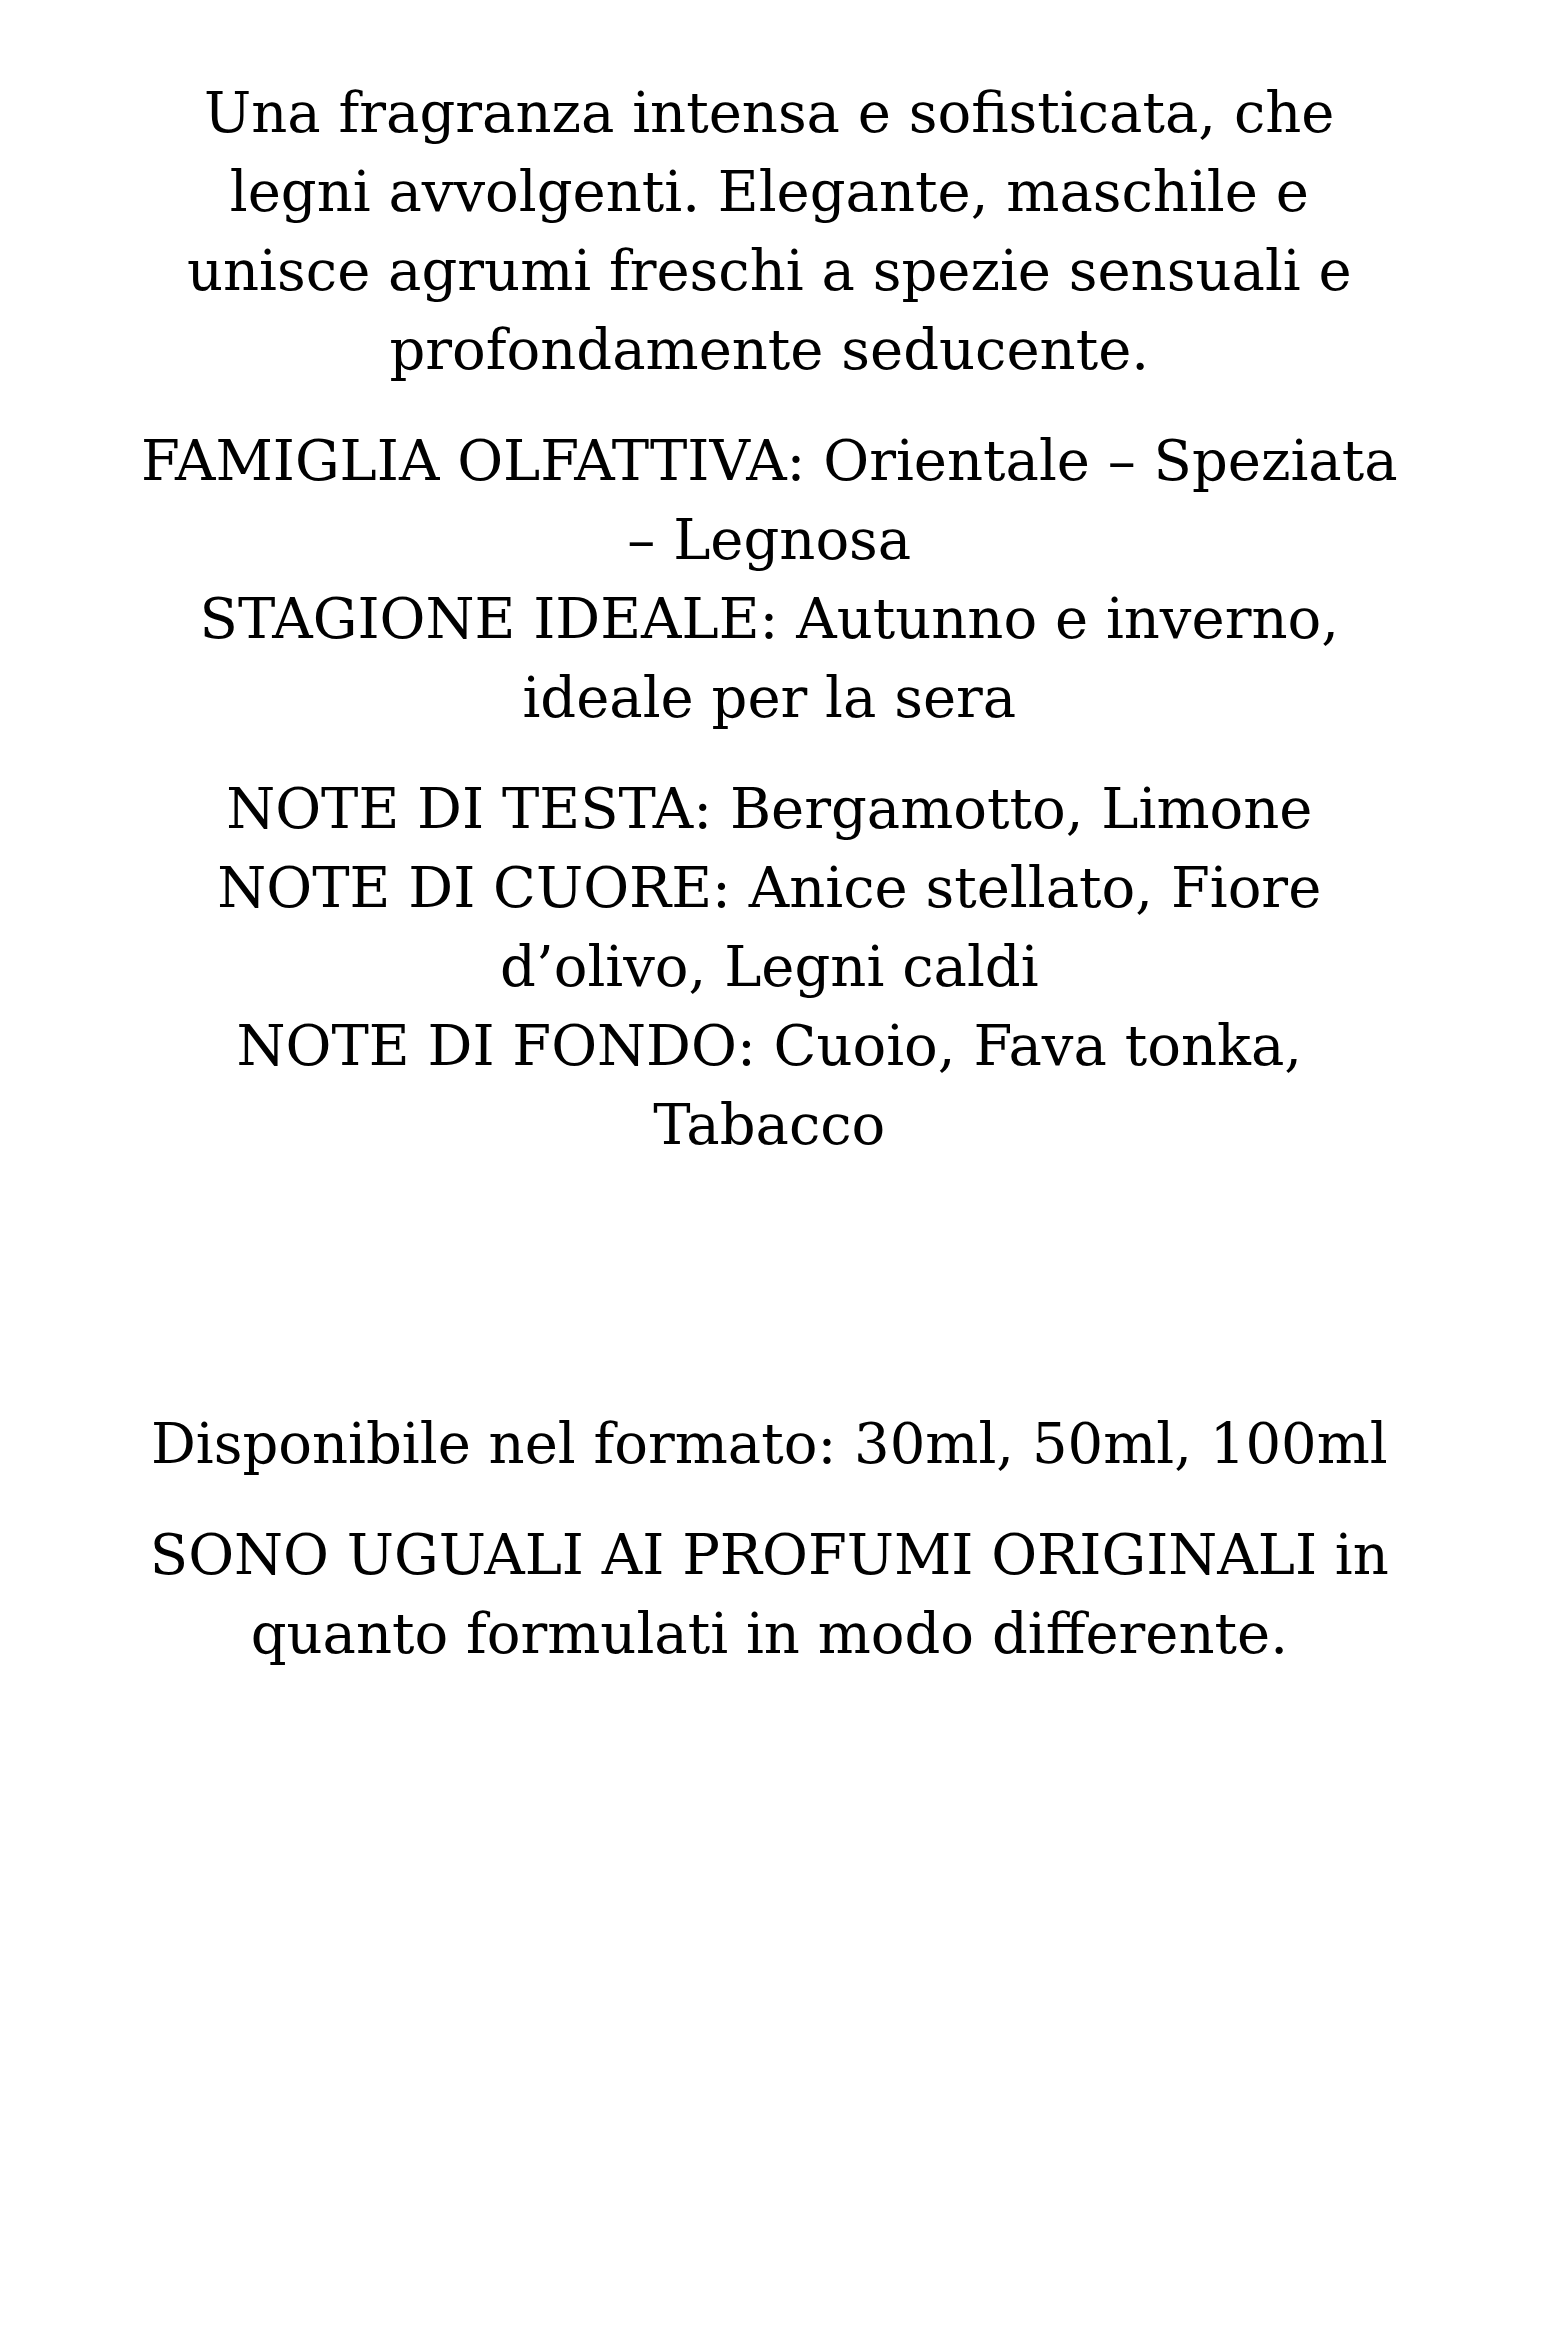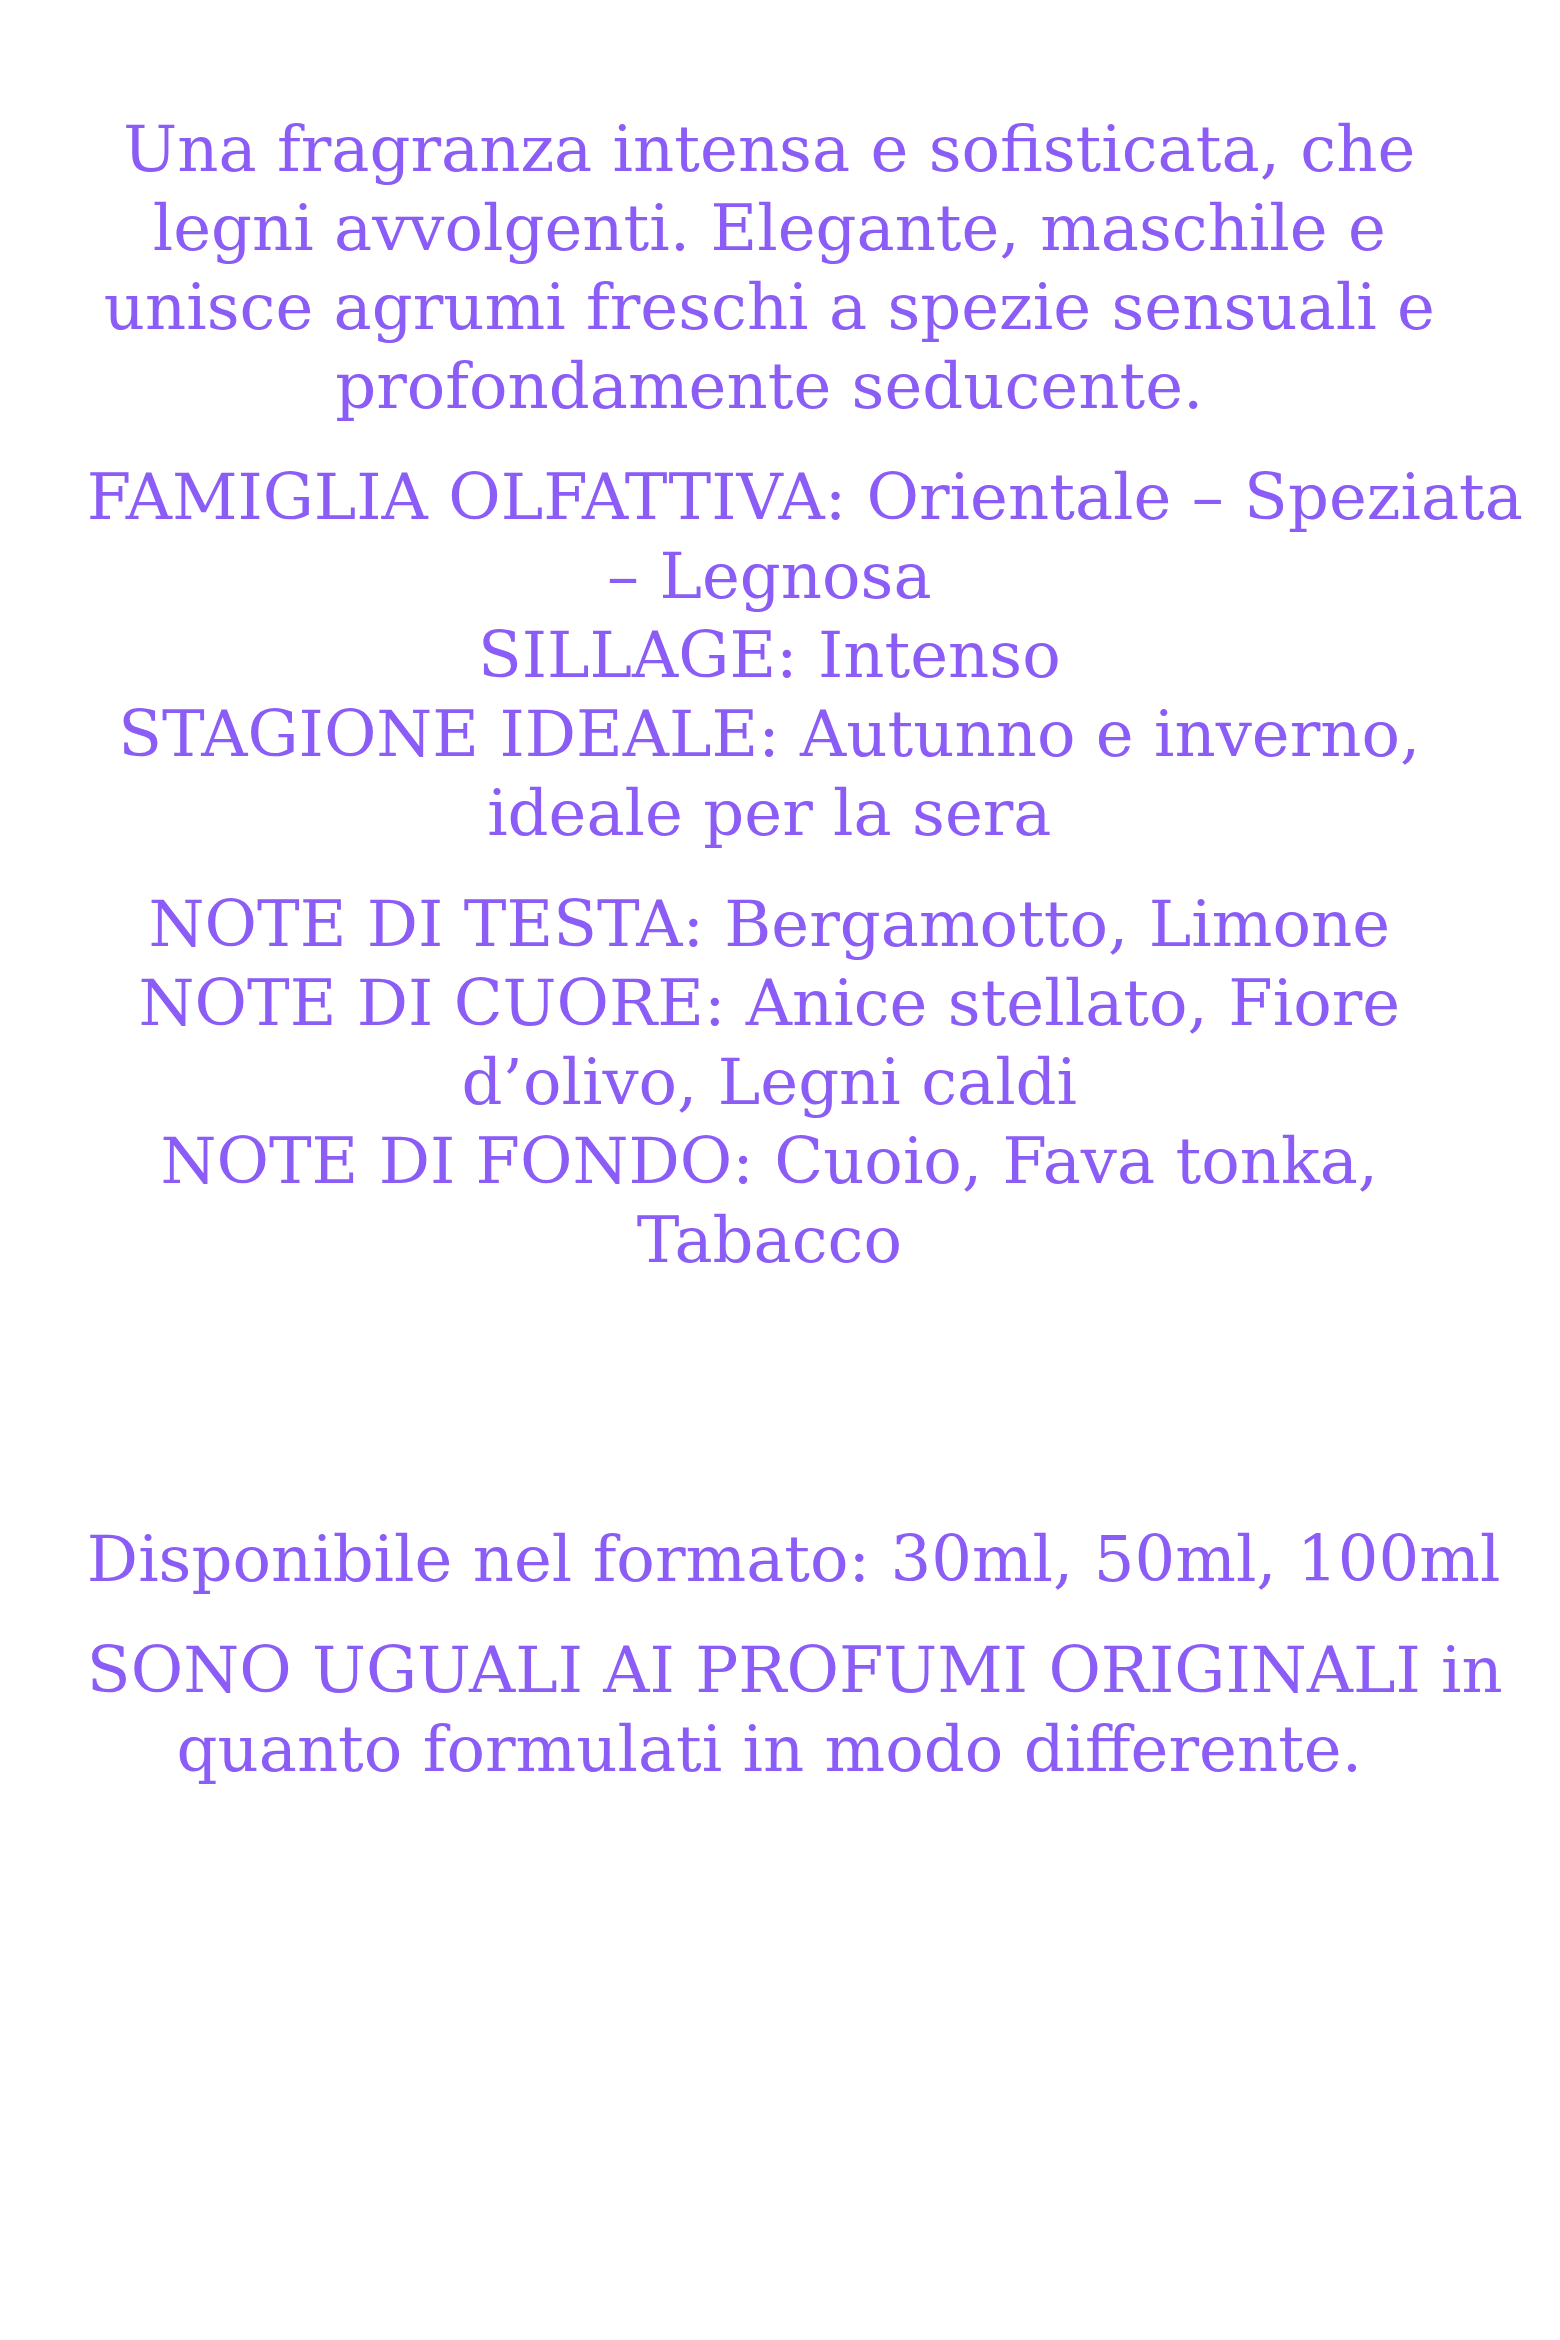--- a/index.html
+++ b/index.html
@@ -10,25 +10,25 @@
   body {
     width: 1560px;
     height: 2341px;
     overflow: hidden;
   }
   .content {
     position: relative;
     left: -10.7px;
     width: 1365px;
     margin: 0 auto;
-    padding-top: 110px;
+    padding-top: 73px;
     text-align: center;
-    color: #8b5cf6;
+    color: #000000;
     font-family: "DejaVu Serif", serif;
-    font-size: 64px;
+    font-size: 56px;
     line-height: 79px;
     font-weight: 400;
   }
   section { margin: 0; }
   section + section { margin-top: 32px; }
   section.big-gap { margin-top: 240px; }
   .line { white-space: nowrap; }
 </style>
 </head>
 <body>
@@ -38,21 +38,20 @@
   <section>
     <div class="line">Una fragranza intensa e sofisticata, che</div>
     <div class="line">legni avvolgenti. Elegante, maschile e</div>
     <div class="line">unisce agrumi freschi a spezie sensuali e</div>
     <div class="line">profondamente seducente.</div>
   </section>
 
   <section>
     <div class="line">FAMIGLIA OLFATTIVA: Orientale – Speziata</div>
     <div class="line">– Legnosa</div>
-    <div class="line">SILLAGE: Intenso</div>
     <div class="line">STAGIONE IDEALE: Autunno e inverno,</div>
     <div class="line">ideale per la sera</div>
   </section>
 
   <section>
     <div class="line">NOTE DI TESTA: Bergamotto, Limone</div>
     <div class="line">NOTE DI CUORE: Anice stellato, Fiore</div>
     <div class="line">d’olivo, Legni caldi</div>
     <div class="line">NOTE DI FONDO: Cuoio, Fava tonka,</div>
     <div class="line">Tabacco</div>

